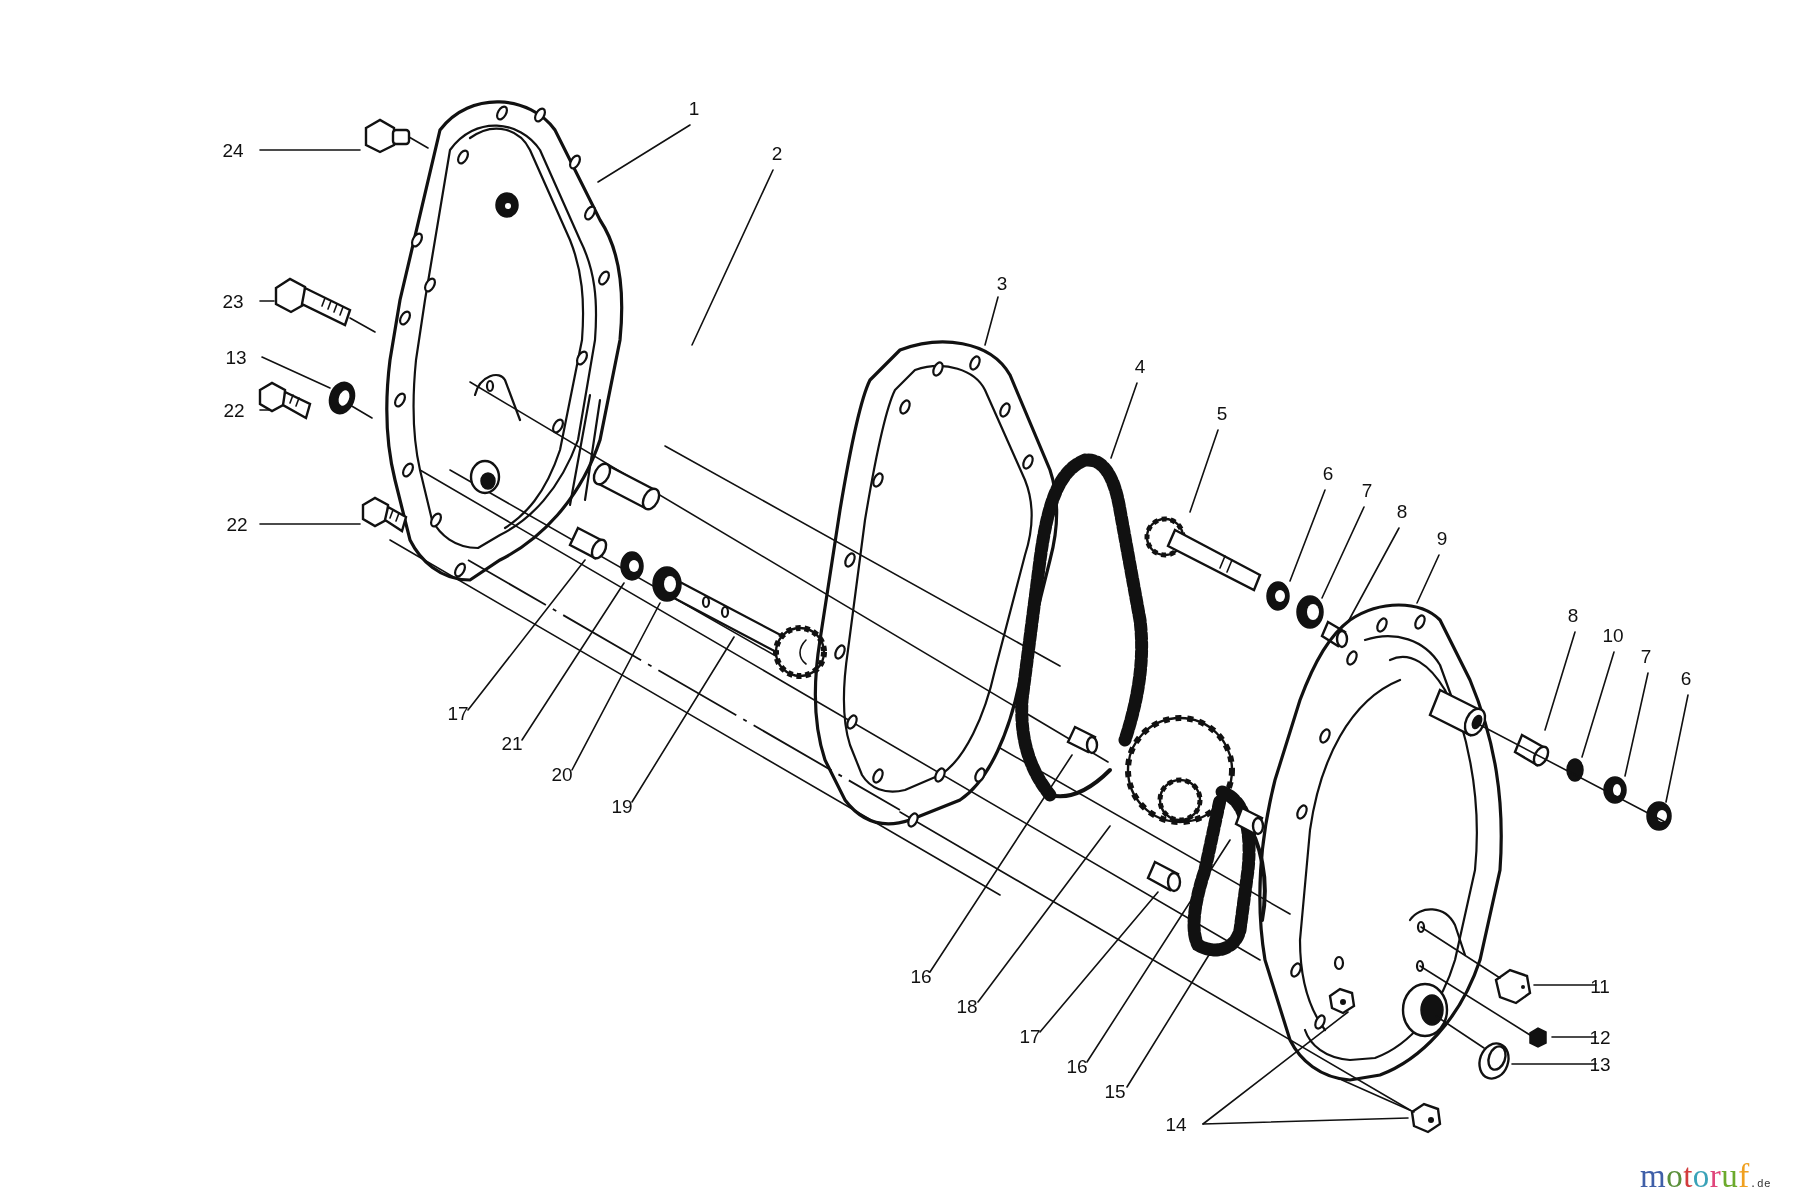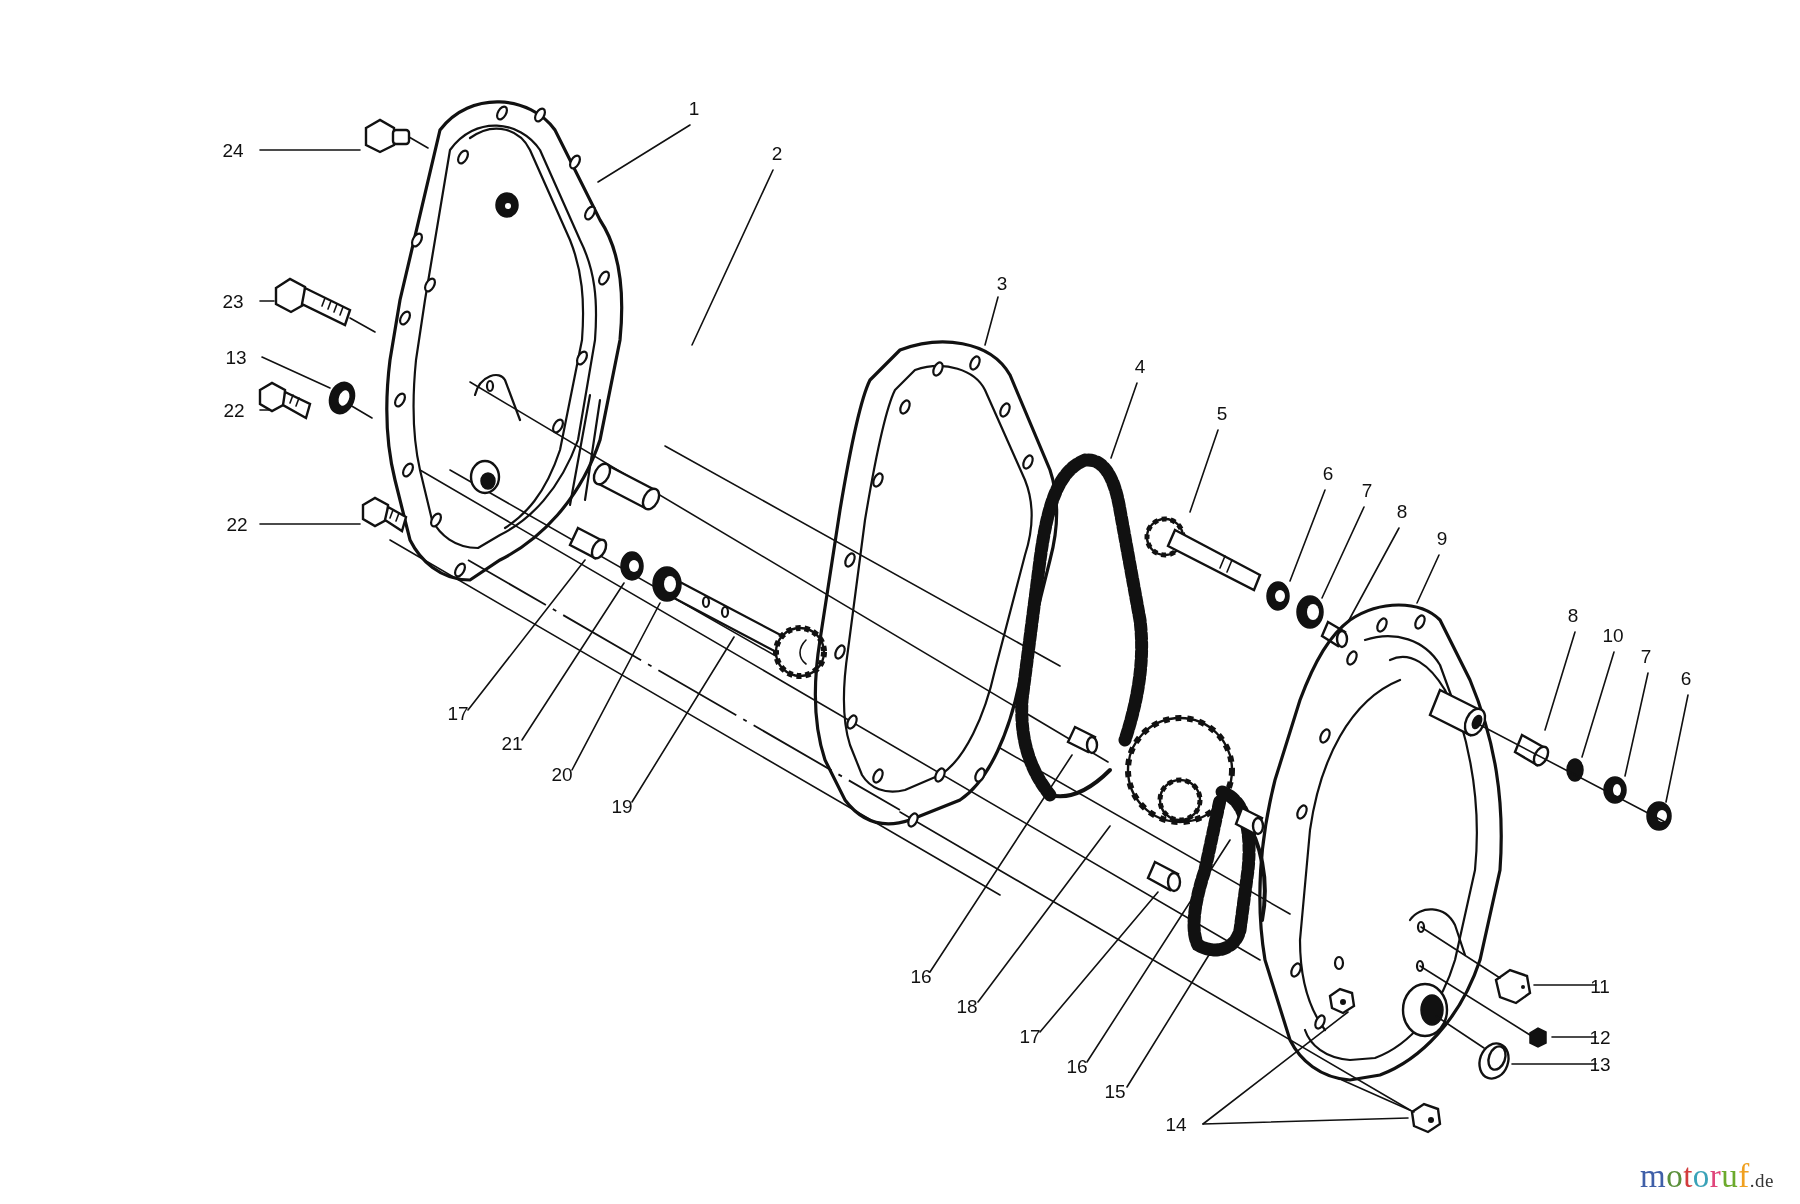--- a/index.html
+++ b/index.html
@@ -10,21 +10,21 @@
     .thick { stroke: #111; stroke-width: 3.2; fill: none; }
     .part { fill: #fff; stroke: #111; stroke-width: 2.4; }
     .dark { fill: #111; stroke: #111; stroke-width: 1.5; }
     .hole { fill: #fff; stroke: #111; stroke-width: 2.2; }
     .dash { stroke: #111; stroke-width: 1.8; fill: none; stroke-dasharray: 90 8 4 8; }
     .chain { fill: none; stroke: #111; stroke-width: 13; stroke-linecap: round; stroke-dasharray: 6 3; }
     .chain2 { fill: none; stroke: #111; stroke-width: 4; stroke-linecap: round; }
     .label { font-family: "Liberation Sans", sans-serif; font-size: 19px; fill: #111; }
     #watermark { position: absolute; left: 1640px; top: 1158px; font-family: "Liberation Serif", serif; font-size: 33px; letter-spacing: 0.5px; }
     #watermark span { font-weight: normal; }
-    #watermark .suffix { font-size: 19px; color: #333; font-family: Liberation Serif, serif; }
+    #watermark .suffix { font-size: 11px; color: #333; font-family: Liberation Mono, monospace; }
   </style>
 </head>
 <body>
 
 <svg id="diagram" viewBox="0 0 1800 1204" xmlns="http://www.w3.org/2000/svg">
 
   <g>
     <line class="lnt" x1="470" y1="382" x2="1108" y2="762"></line>
     <line class="lnt" x1="450" y1="470" x2="795" y2="667"></line>
     <line class="dash" x1="468" y1="560" x2="900" y2="810"></line>

